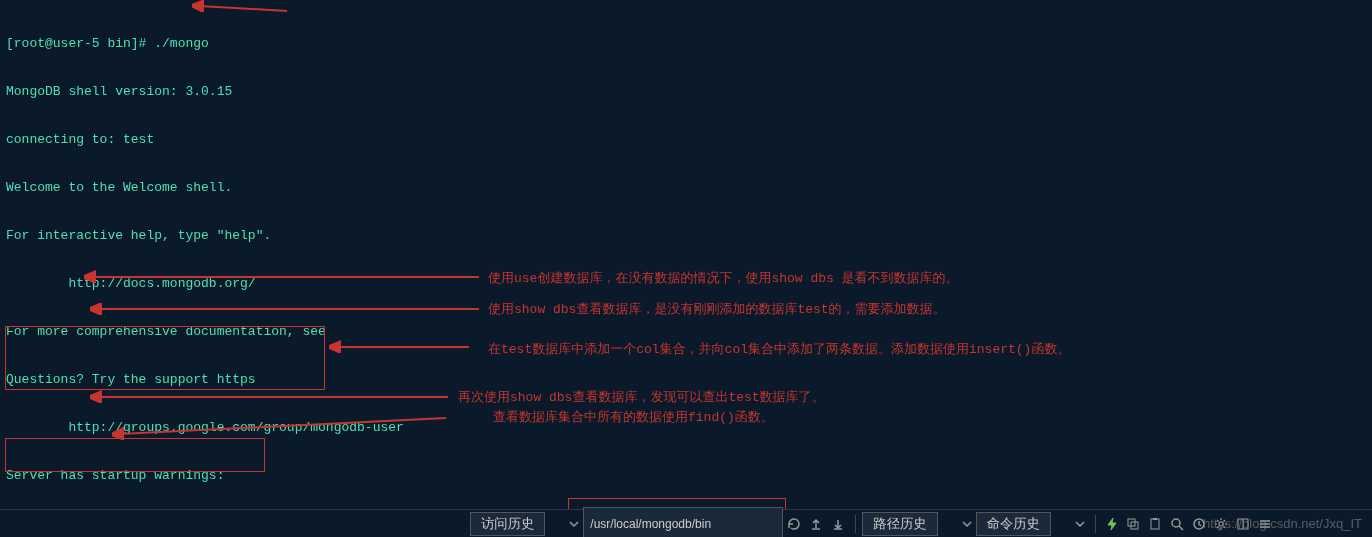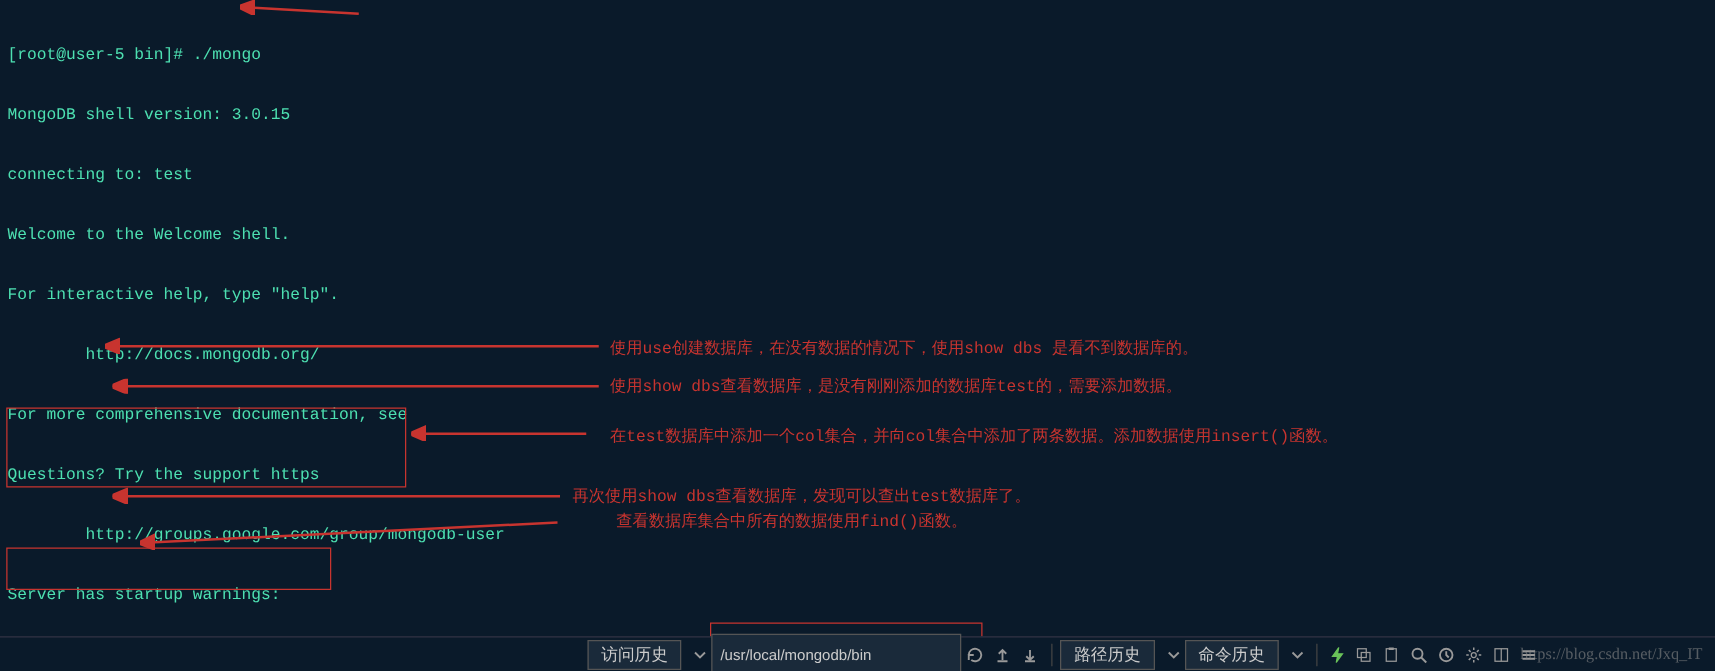--- a/index.html
+++ b/index.html
@@ -50,21 +50,21 @@
     align-items: center;
     font-family: "Microsoft YaHei", Arial, sans-serif;
     font-size: 12px;
     color: #aaa;
   }
   .bb-btn {
     border: 1px solid #555;
     background: #1a2a3a;
     color: #ccc;
     padding: 2px 10px;
-    margin-right: 6px;
+    margin-right: 20px;
     cursor: pointer;
   }
   .bb-input {
     border: 1px solid #555;
     background: #1a2a3a;
     color: #ccc;
     padding: 16px 6px;
     width: 200px;
     height: 20px;
     font-size: 12px;
@@ -83,21 +83,21 @@
     height: 18px;
     background: #444;
     margin: 0 6px;
   }
   .bb-icon.green svg { stroke: #6ac259; fill:#6ac259; }
   .watermark {
     position: absolute;
     right: 10px;
     bottom: 6px;
     color: #888;
-    font-family: Liberation Serif, serif;
+    font-family: Liberation Sans, sans-serif;
     font-size: 13px;
     opacity: 0.6;
   }
   .spacer-flex { flex: 0 0 470px; }
 </style>
 </head>
 <body>
 
 <div class="terminal">
   <div class="line">[root@user-5 bin]# ./mongo</div>

